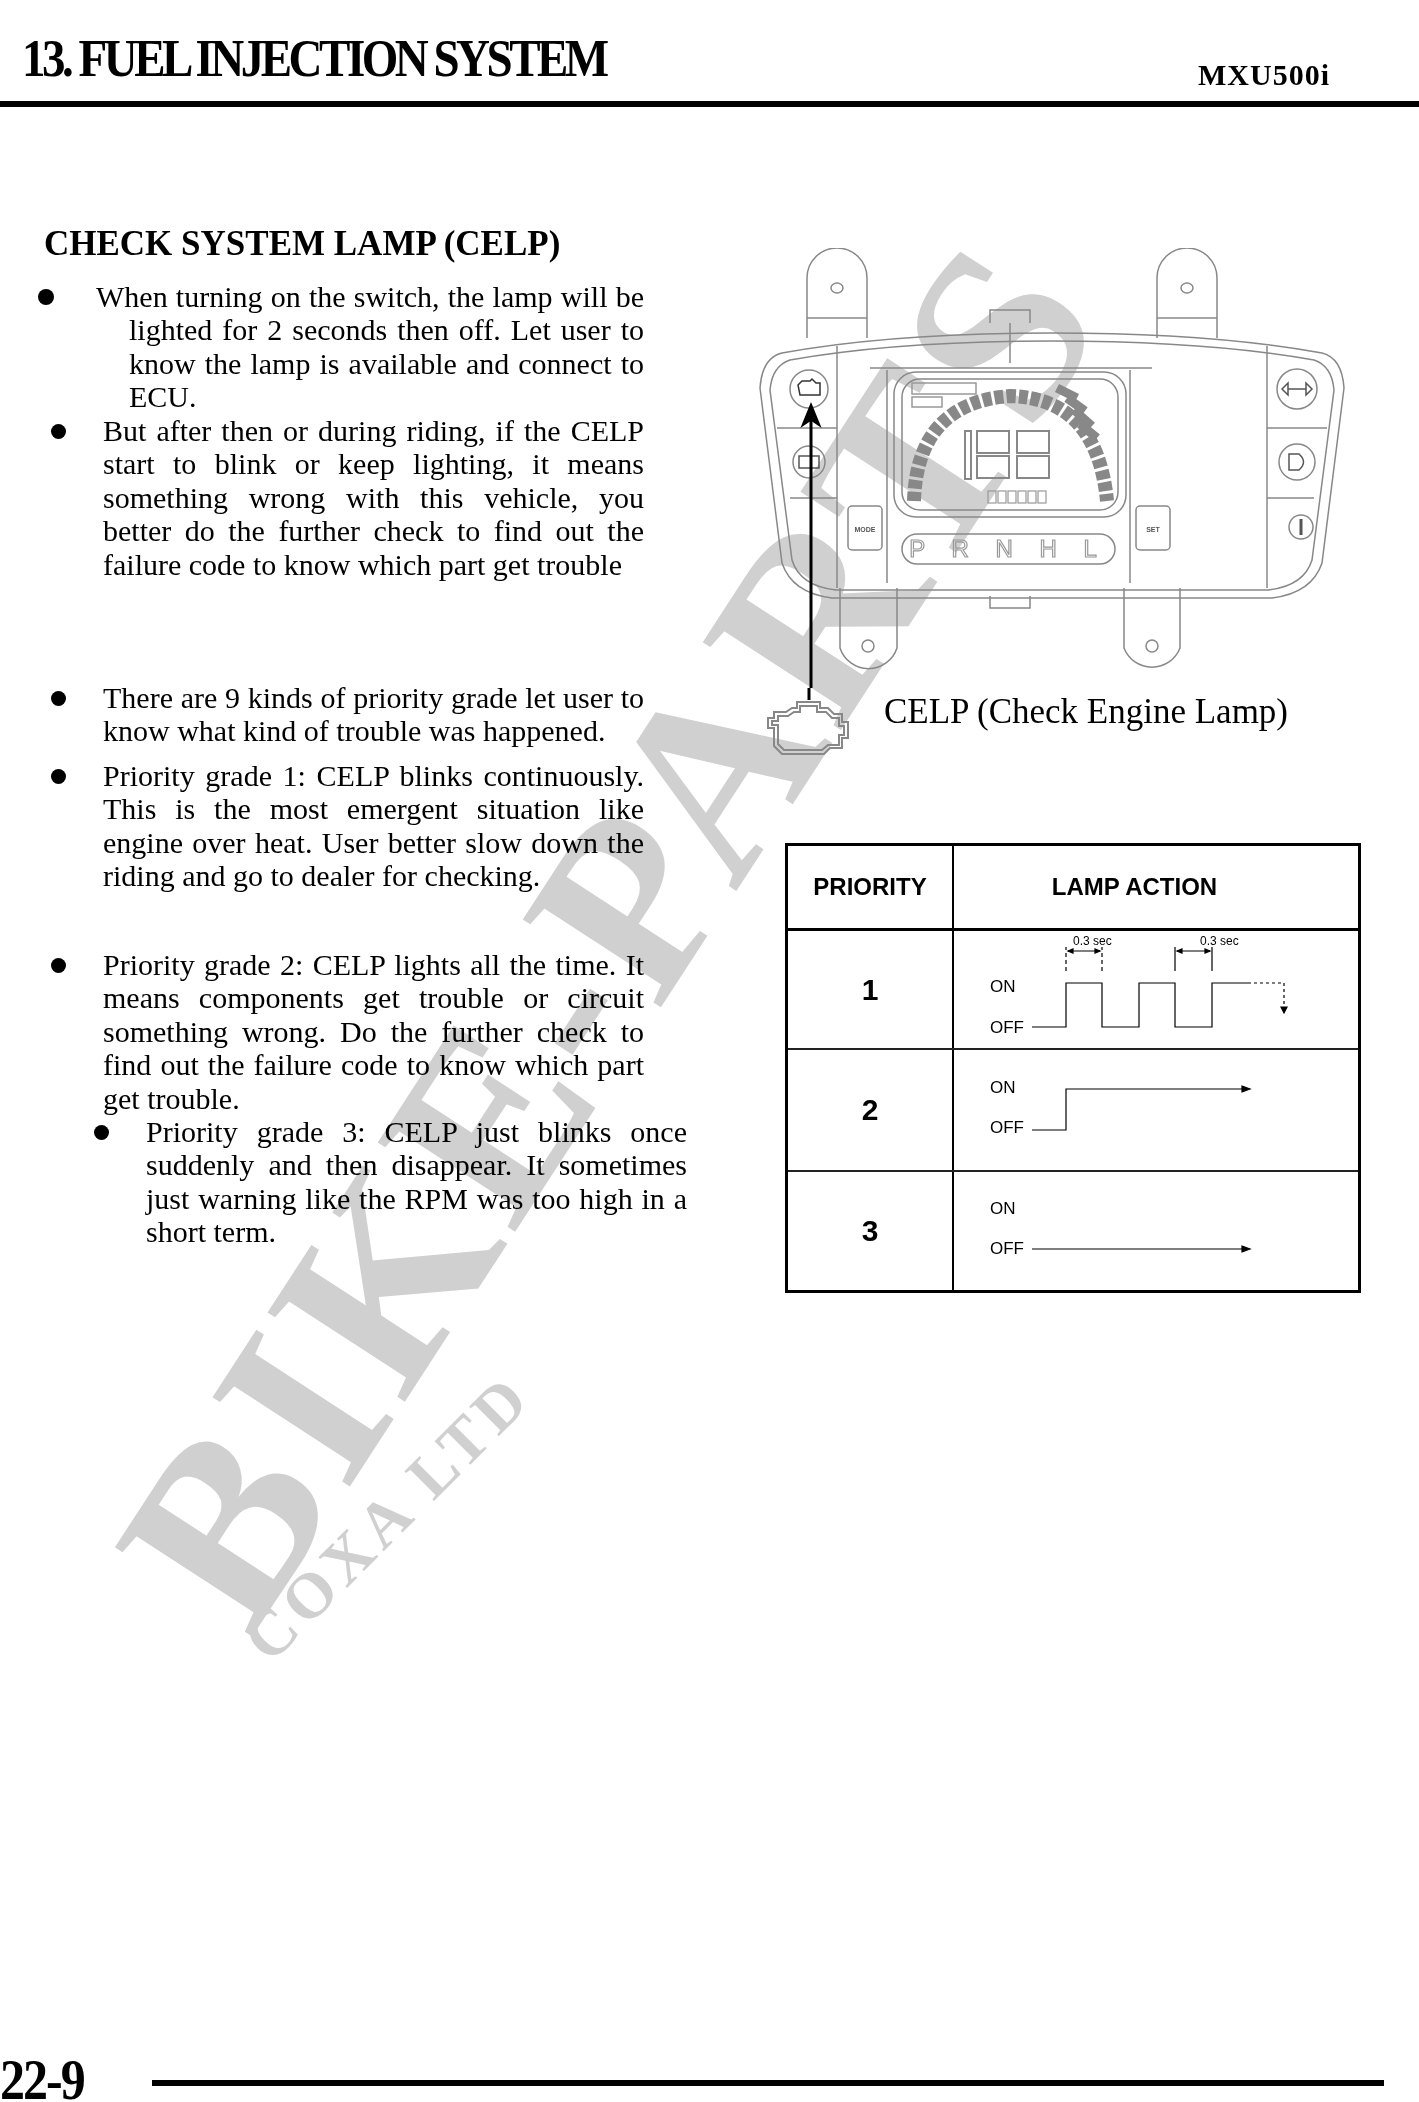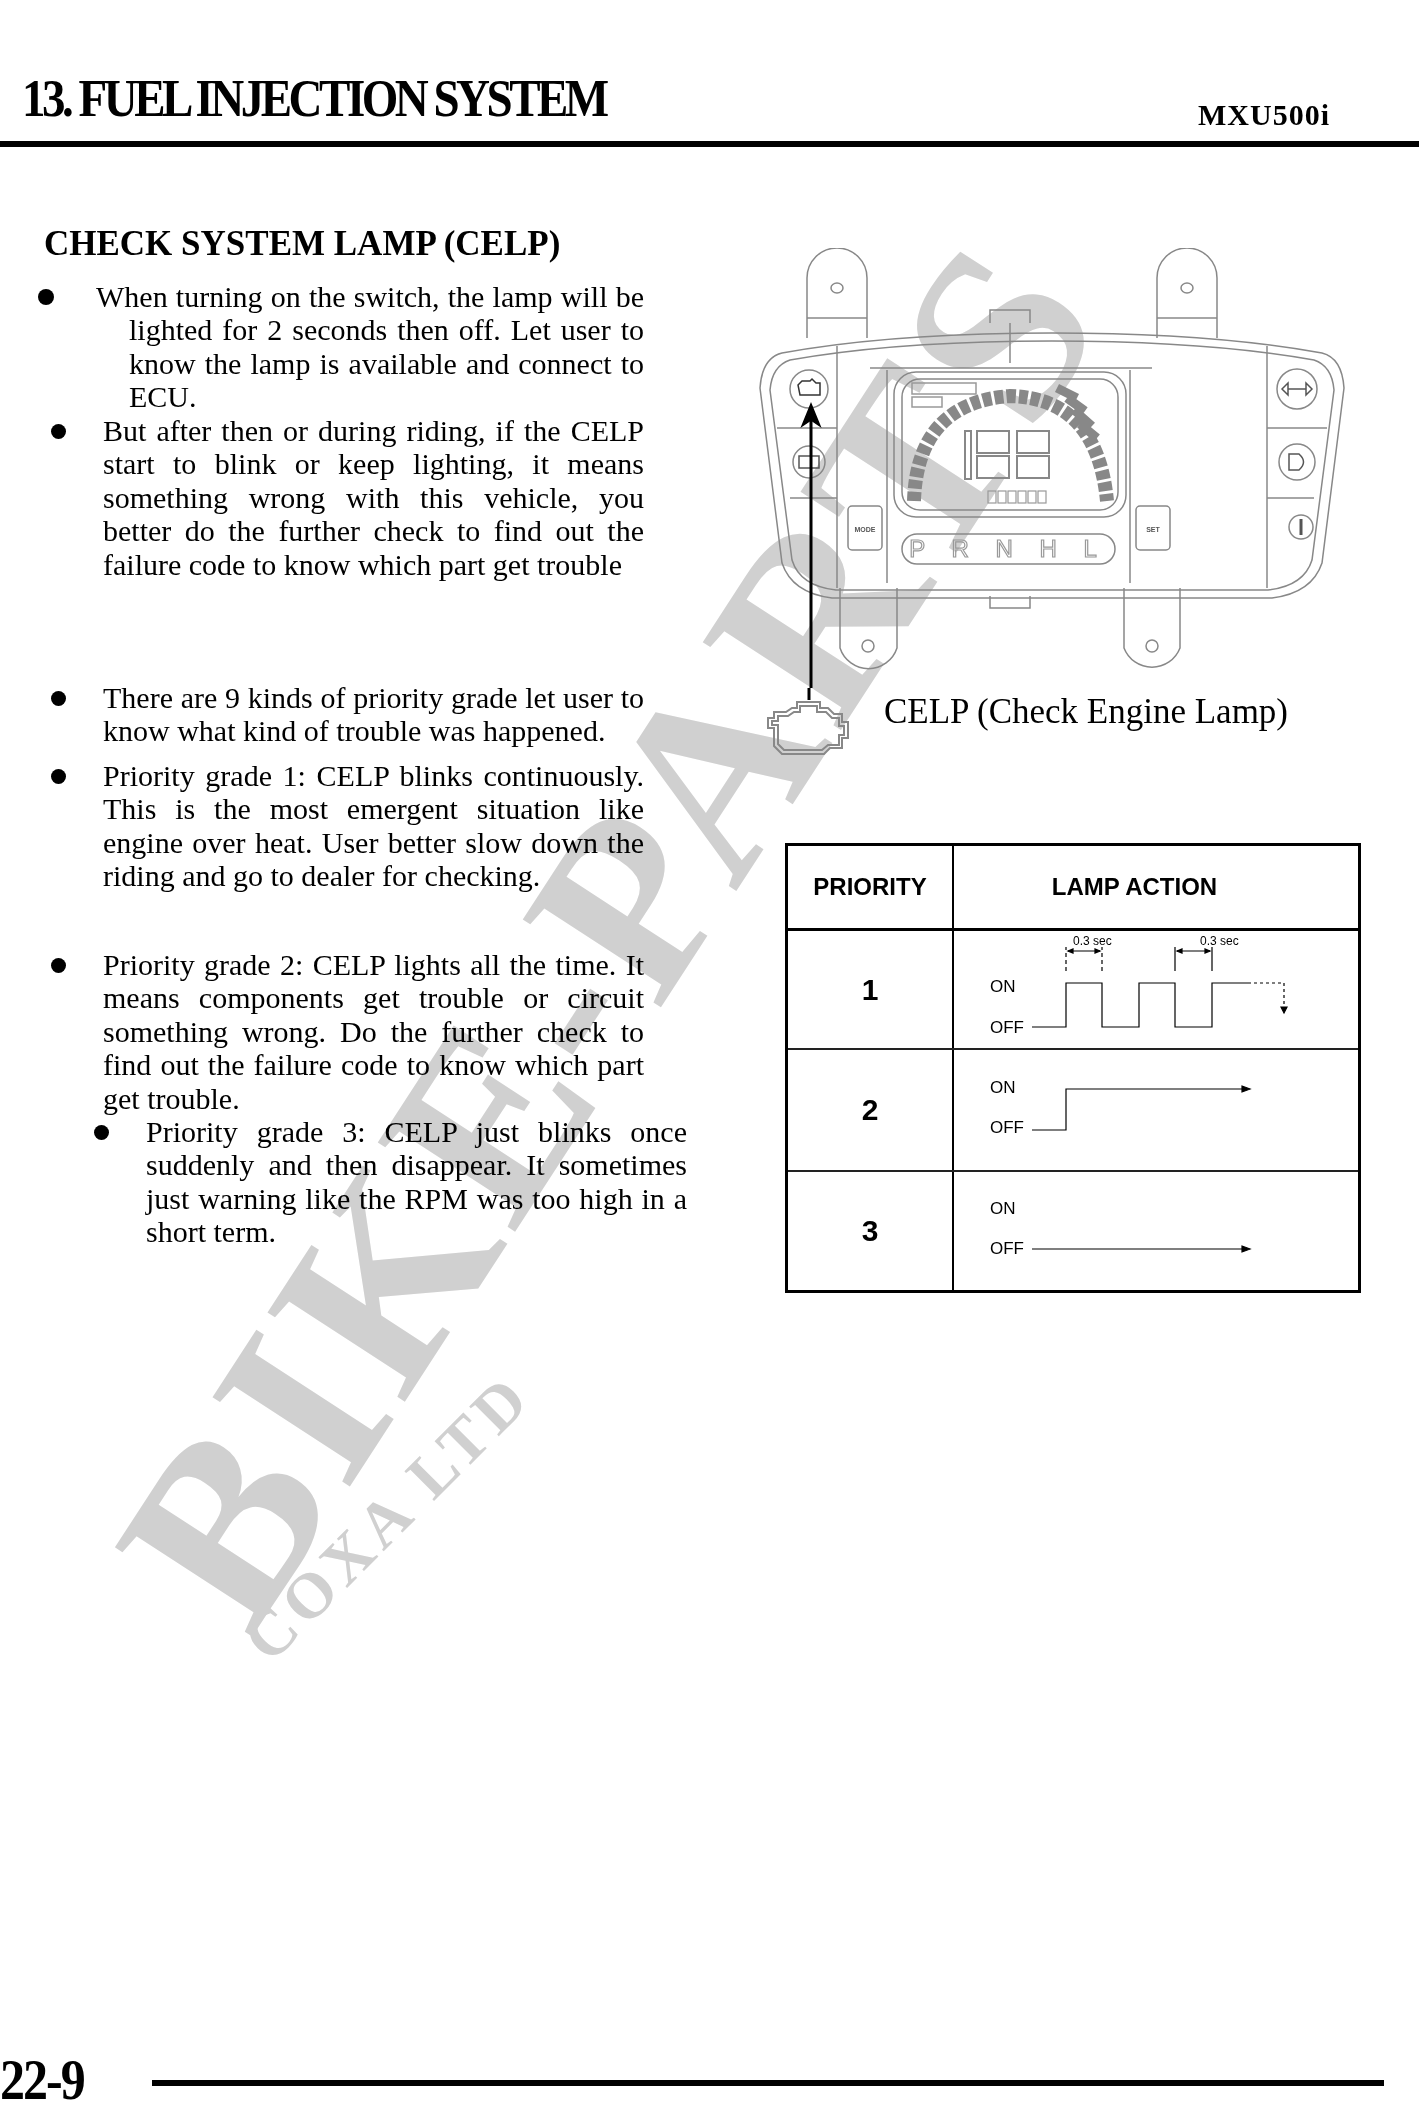--- a/index.html
+++ b/index.html
@@ -1,19 +1,19 @@
 <!DOCTYPE html>
 <html><head>
 <meta charset="utf-8">
 <style>
   html, body { margin: 0; padding: 0; background: #ffffff; }
   body { width: 1419px; height: 2102px; position: relative; overflow: hidden; font-family: "Liberation Serif", "DejaVu Serif", serif; color: #000; }
 
   
-  .header { position: absolute; left: 0; top: 0; width: 1419px; height: 110px; margin-top: 40px; }
+  .header { position: absolute; left: 0; top: 0; width: 1419px; height: 110px; }
   .chapter-title { position: absolute; left: 22px; top: 28px; font-family: "Liberation Serif", serif; font-weight: bold; font-size: 47px; letter-spacing: -3.5px; transform: scaleY(1.12); transform-origin: left top; white-space: nowrap; }
   .logo { position: absolute; left: 1032px; top: 6px; width: 350px; height: 56px; }
   .logo-mark { position: absolute; left: 0; top: 2px; width: 100px; height: 52px; }
   .logo-word { position: absolute; left: 112px; top: 0px; font-family: "Liberation Sans", "DejaVu Sans", sans-serif; font-weight: bold; font-size: 50px; letter-spacing: 1px; line-height: 56px; transform: scaleX(1.05); transform-origin: left center; }
   .model { position: absolute; left: 1198px; top: 58px; font-family: "Liberation Serif", serif; font-weight: bold; font-size: 30px; letter-spacing: 1px; }
   .header-rule { position: absolute; left: 0; top: 101px; width: 1419px; height: 6px; background: #000; }
 
   
   .section-title { position: absolute; left: 44px; top: 224px; font-family: "Liberation Serif", serif; font-weight: bold; font-size: 35px; white-space: nowrap; }
   .bullet { position: absolute; font-size: 30px; line-height: 33.4px; text-align: justify; text-align-last: left; }

